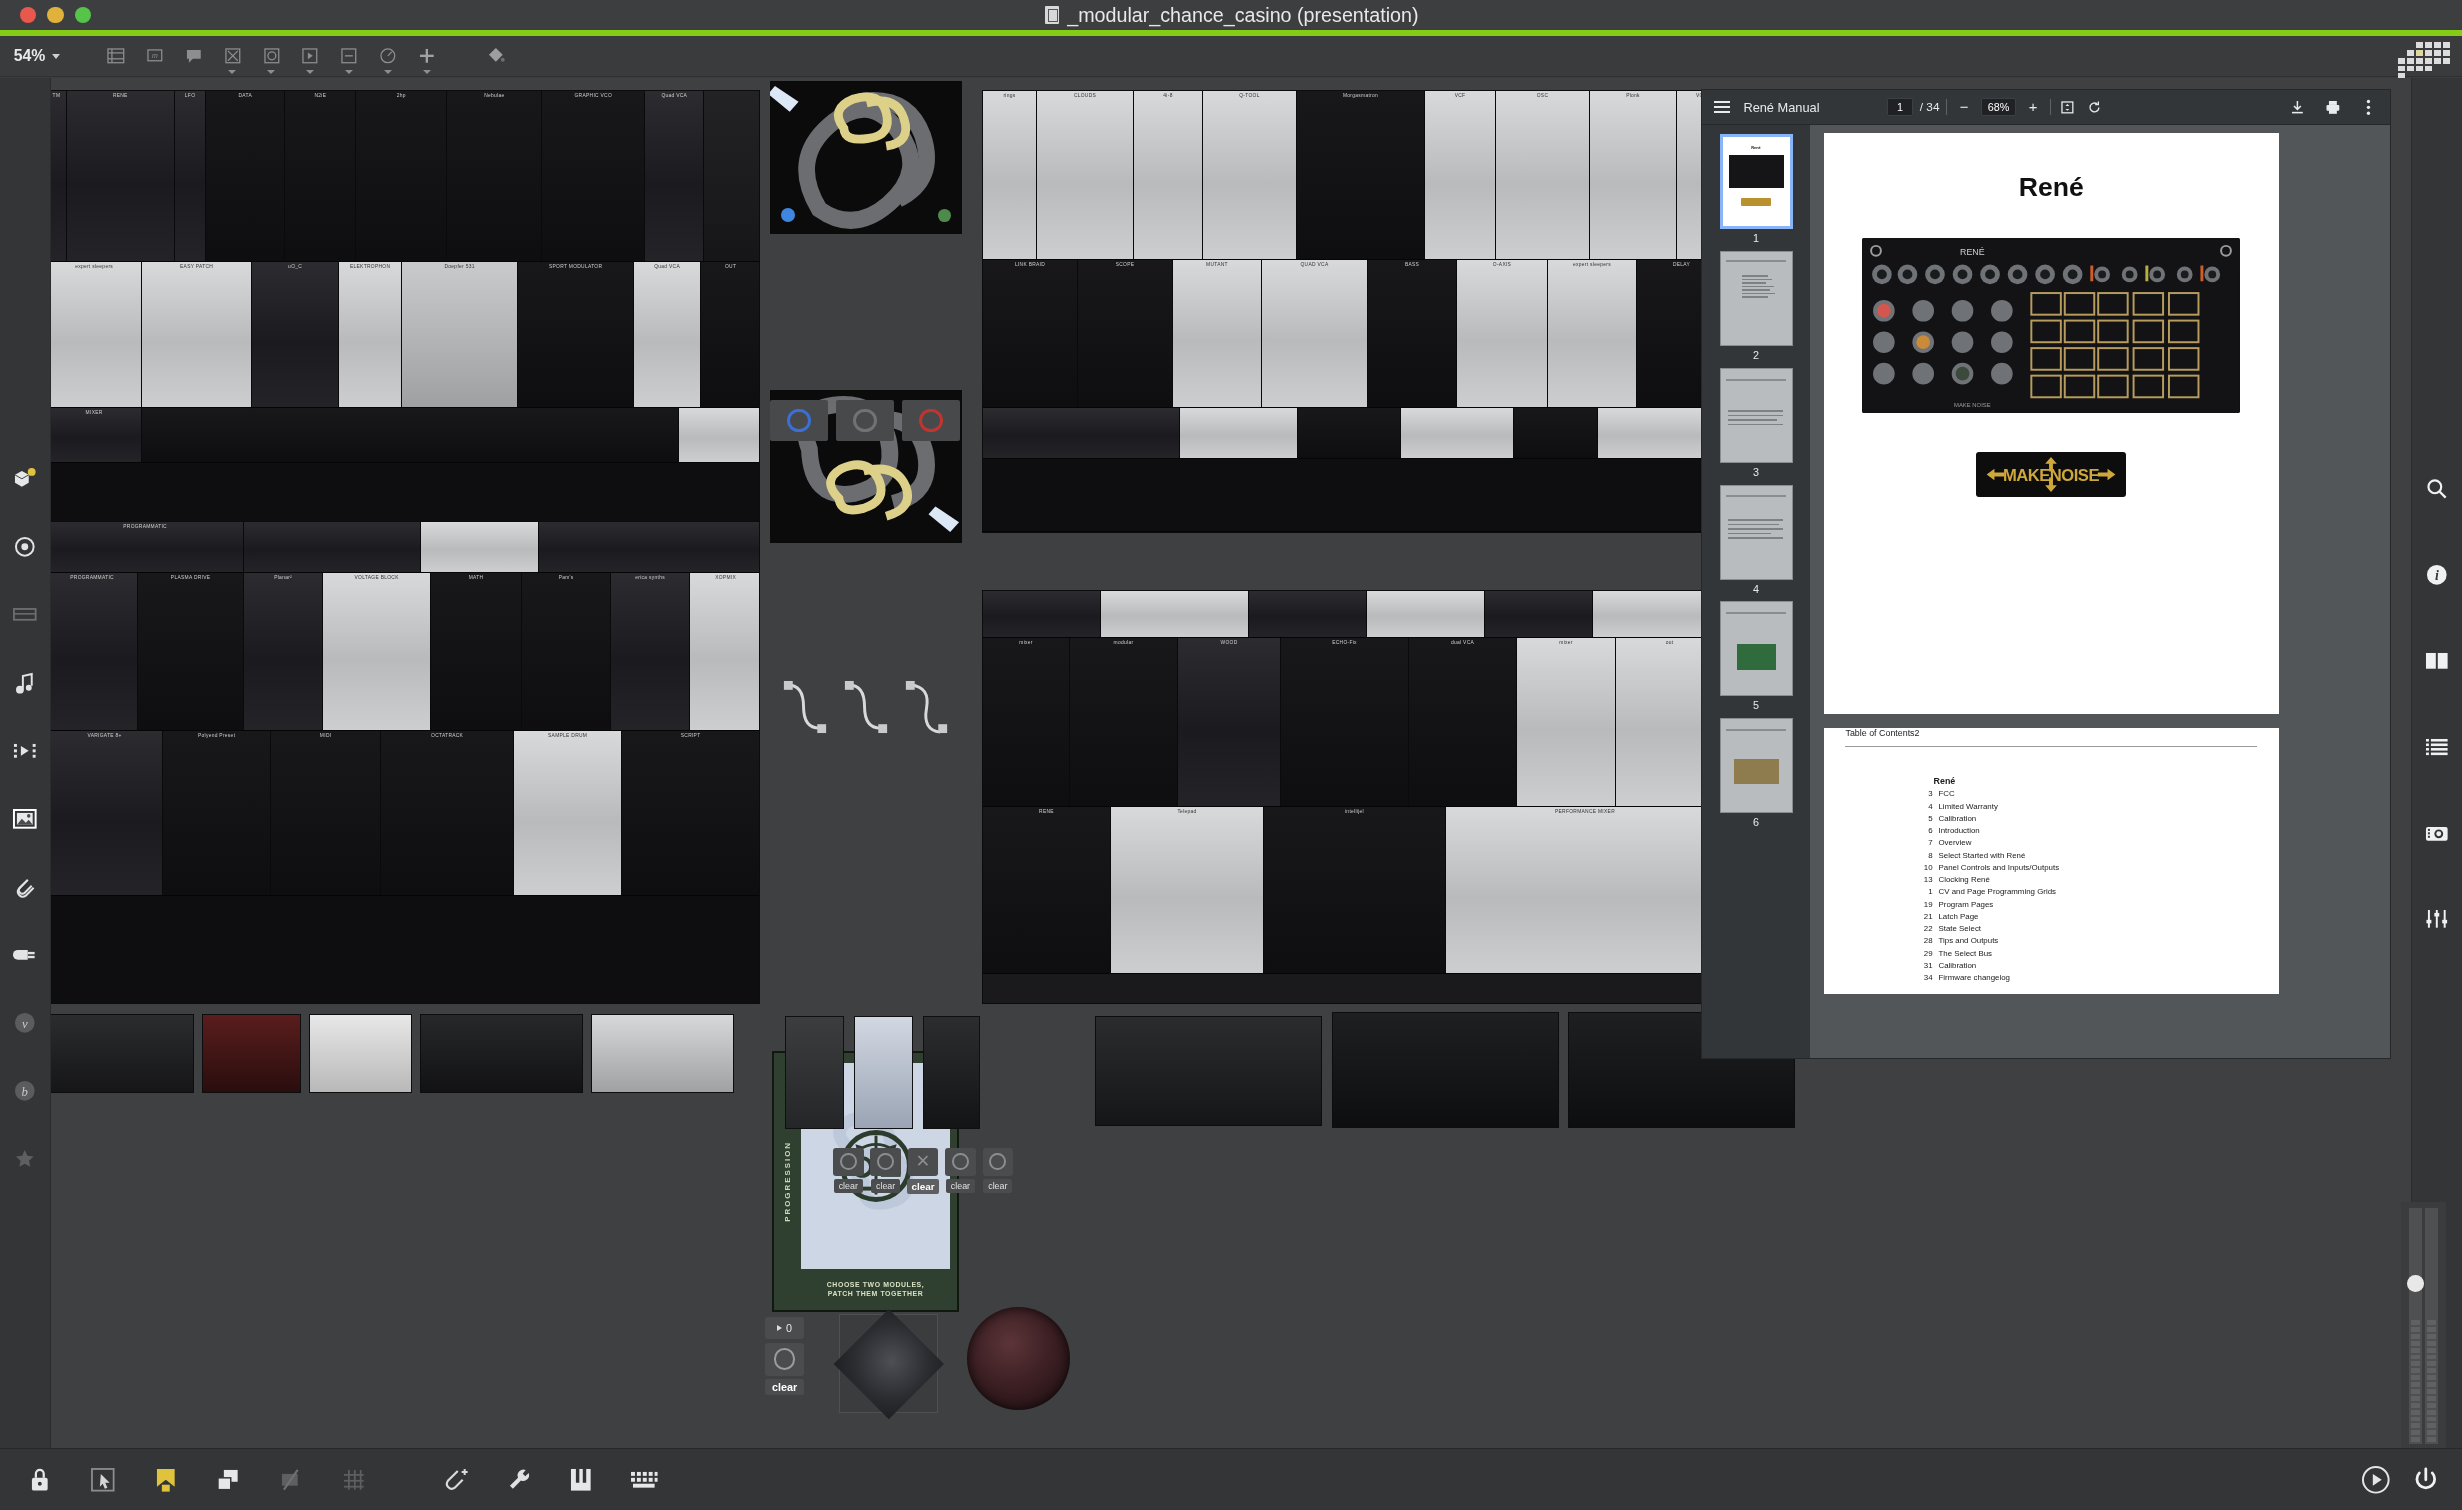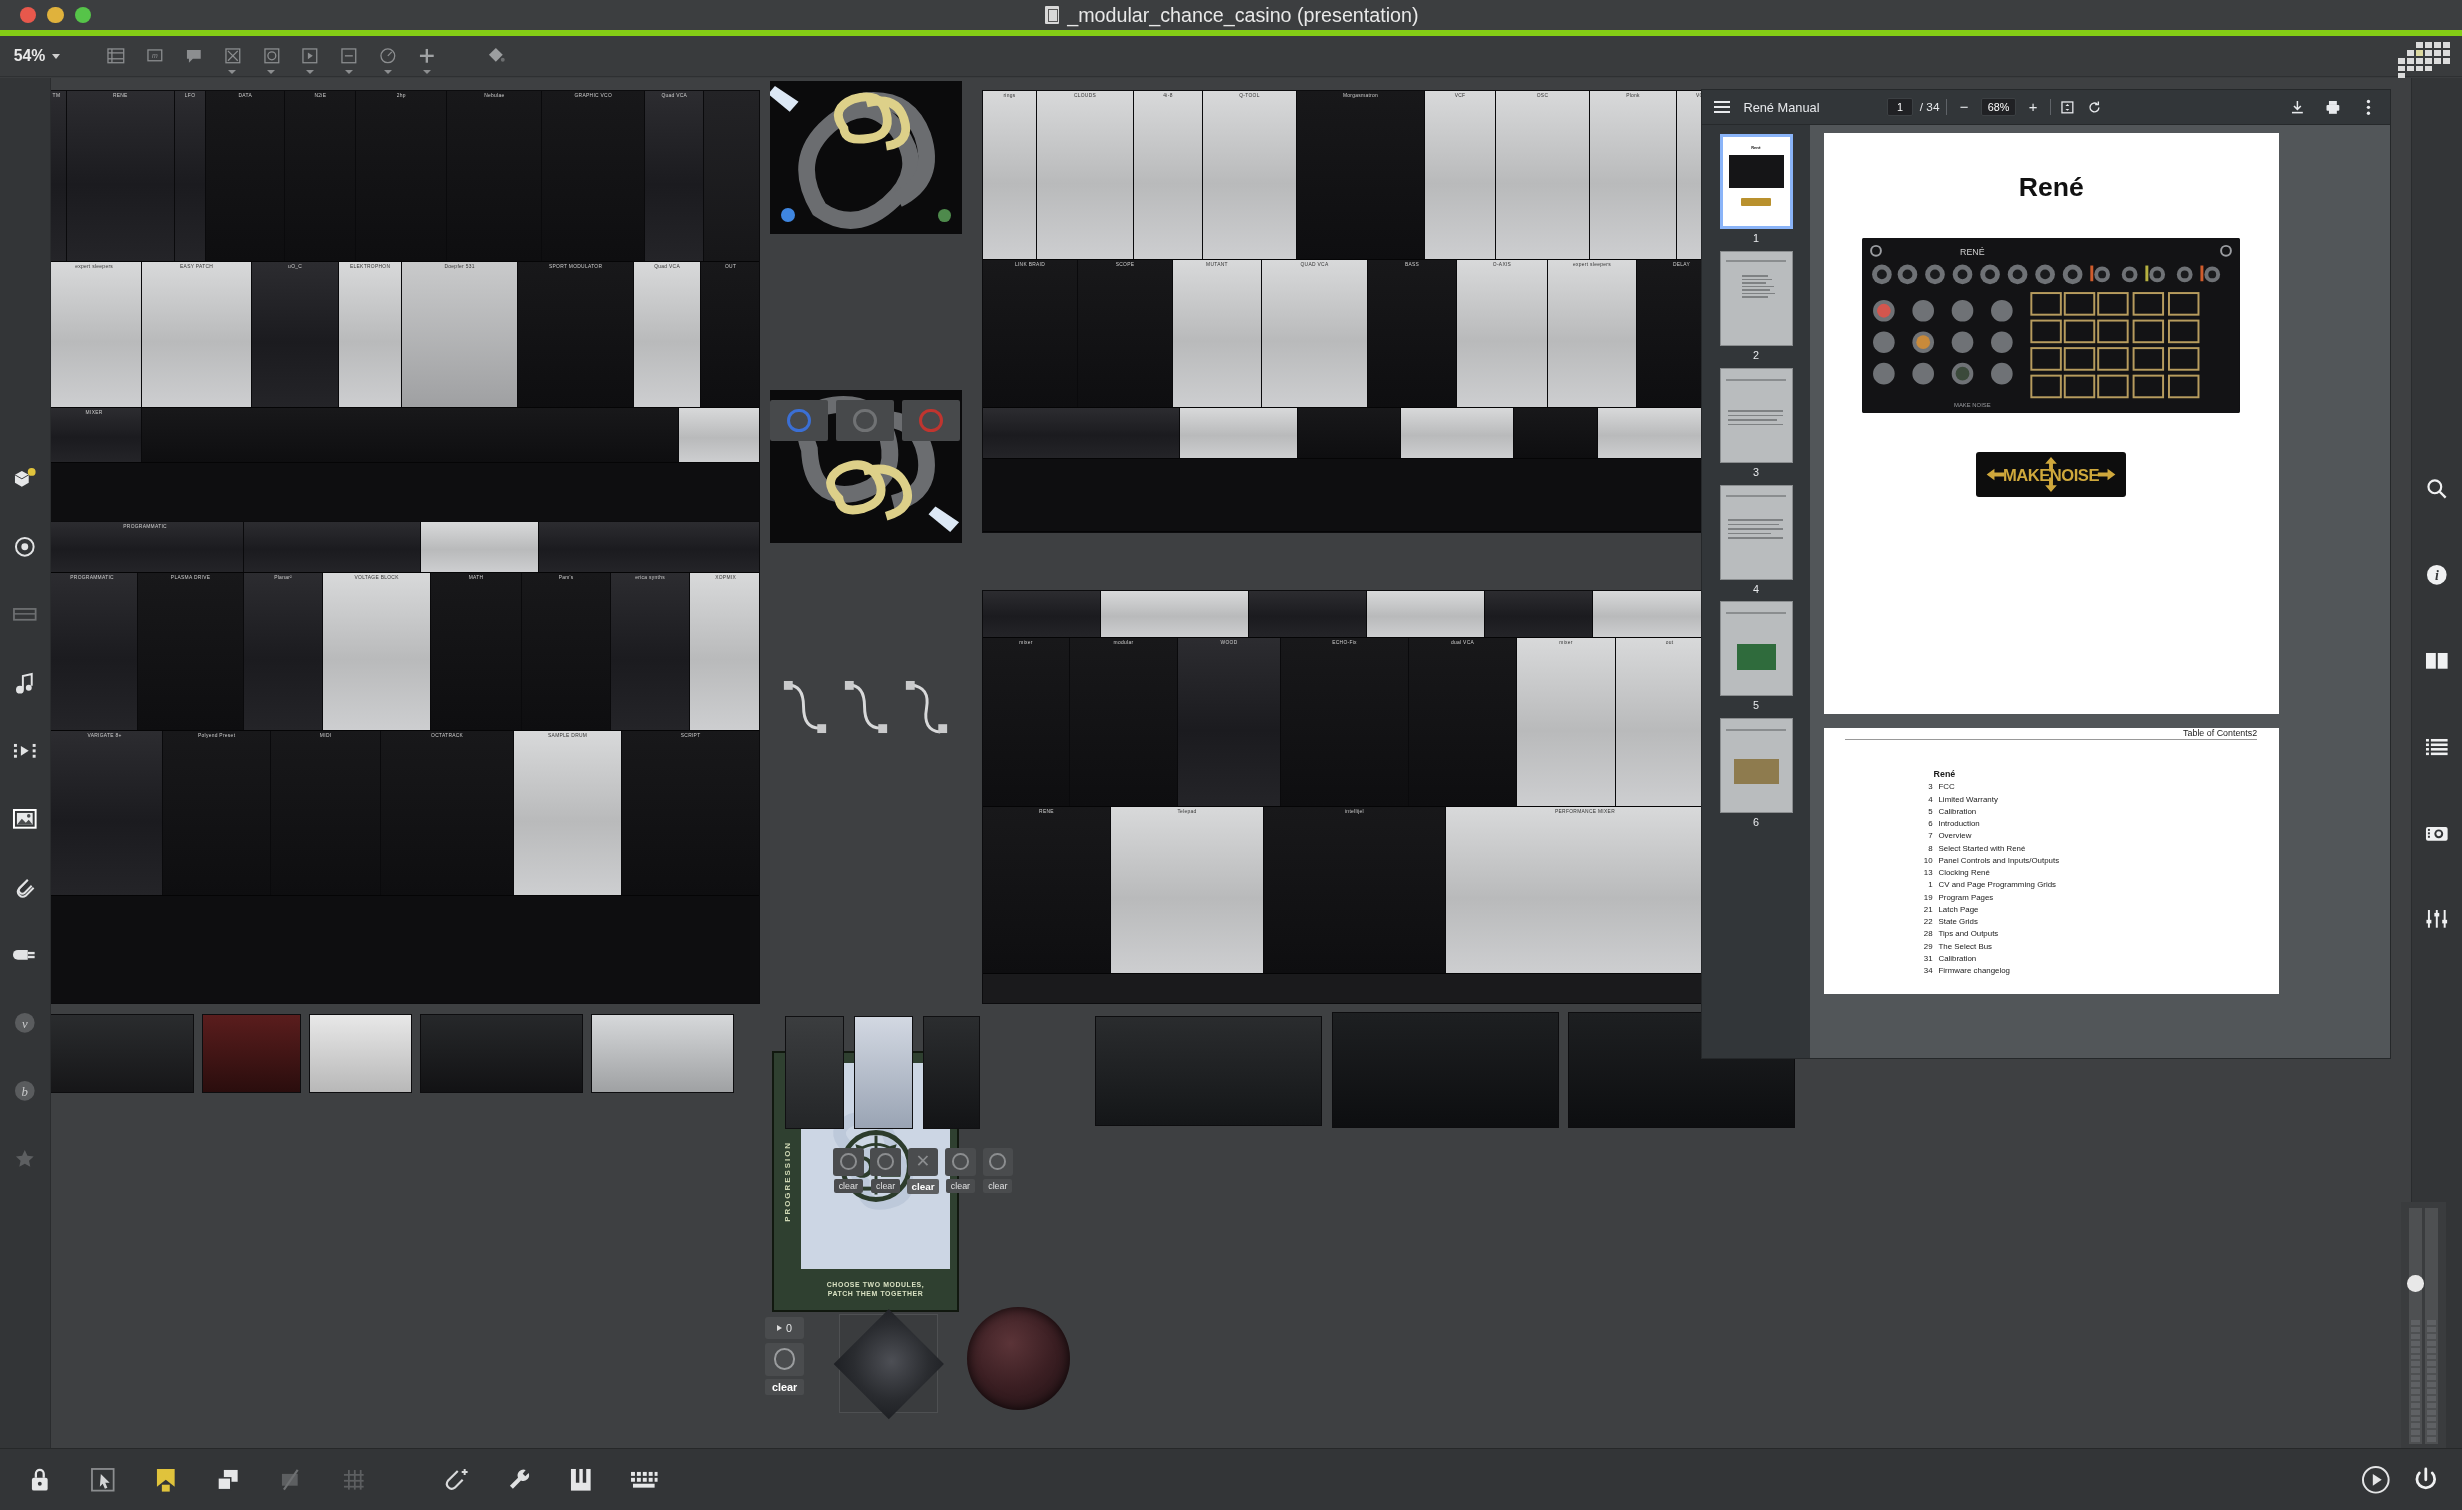--- a/index.html
+++ b/index.html
@@ -293,23 +293,23 @@
   }
   .mn-logo {
     margin: 39px auto 0; width: 150px; height: 45px;
     display: flex; align-items: center; justify-content: center;
     background: #0d0d0d; border-radius: 3px;
     color: #cfa83c; font-size: 19.7px; font-weight: bold;
     letter-spacing: 1px; font-family: "Liberation Sans", sans-serif;
     position: relative;
   }
   .toc-head {
-    margin: 13.8px 21.7px 0; padding-bottom: 1px;
+    margin: 13.8px 21.7px 0; padding-bottom: 8px;
     border-bottom: 1px solid #999; font-size: 8.9px; color: #222;
-    display: flex; justify-content: flex-end;
+    display: flex; justify-content: flex-start;
   }
   .toc-body { margin: 29.6px 0 0 94px; font-size: 7.9px; color: #1a1a1a; }
   .toc-title { font-weight: bold; font-size: 8.9px; margin-bottom: 2px; margin-left: 15.8px; }
   .toc-line { display: flex; gap: 5.9px; line-height: 1.55; }
   .toc-line .n { width: 14.8px; text-align: right; }
 
   
   .bottombar {
     position: absolute; left: 0; bottom: 0; width: 2463px; height: 62px;
     background: #333537; border-top: 1px solid #262829;
@@ -1244,21 +1244,21 @@
           <div class="toc-line">
               <span class="n">19</span>
               <span>Program Pages</span>
             </div>
           <div class="toc-line">
               <span class="n">21</span>
               <span>Latch Page</span>
             </div>
           <div class="toc-line">
               <span class="n">22</span>
-              <span>State Grids</span>
+              <span>State Select</span>
             </div>
           <div class="toc-line">
               <span class="n">28</span>
               <span>Tips and Outputs</span>
             </div>
           <div class="toc-line">
               <span class="n">29</span>
               <span>The Select Bus</span>
             </div>
           <div class="toc-line">

